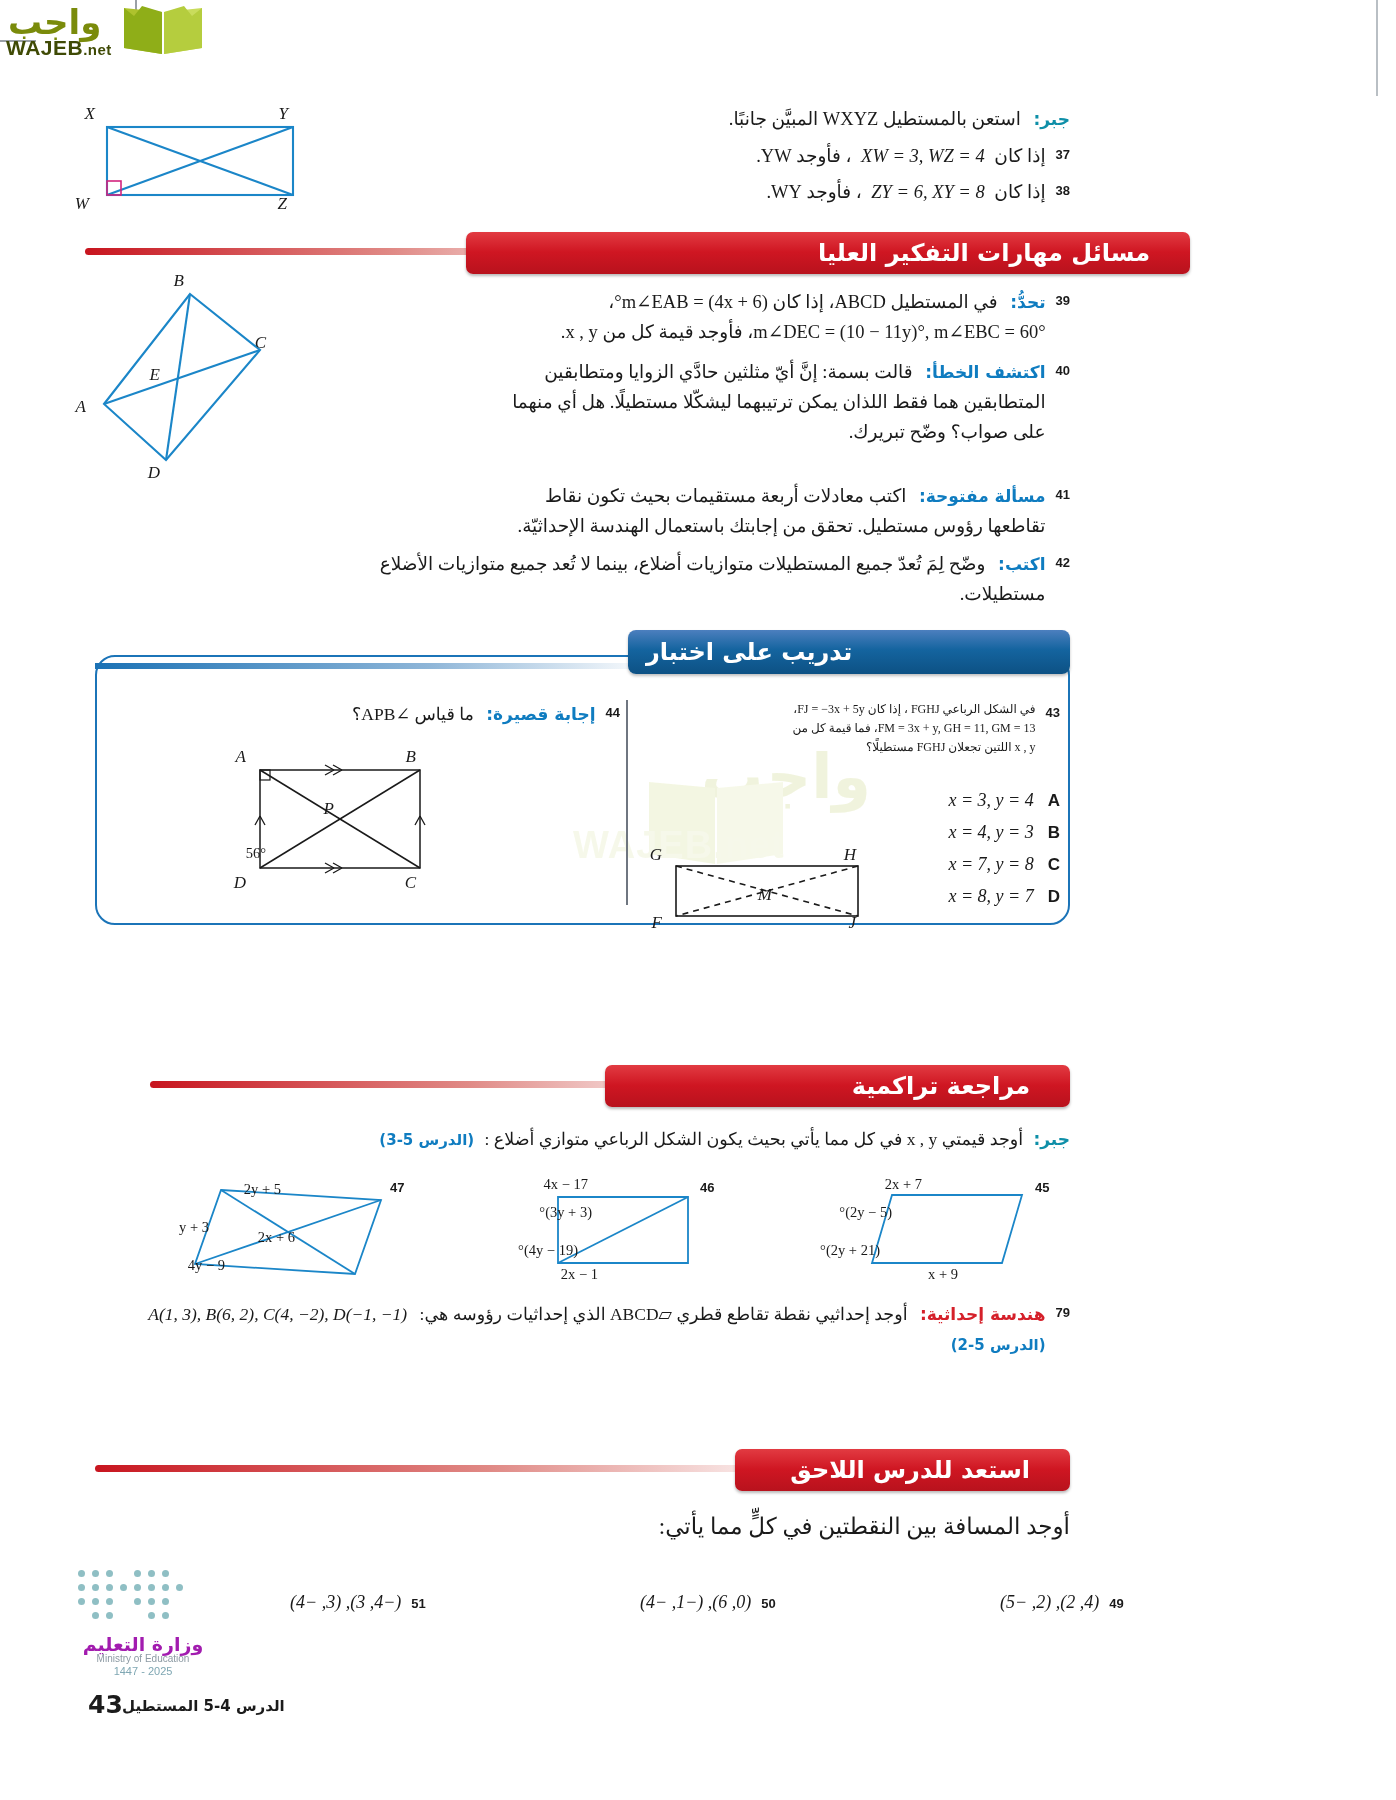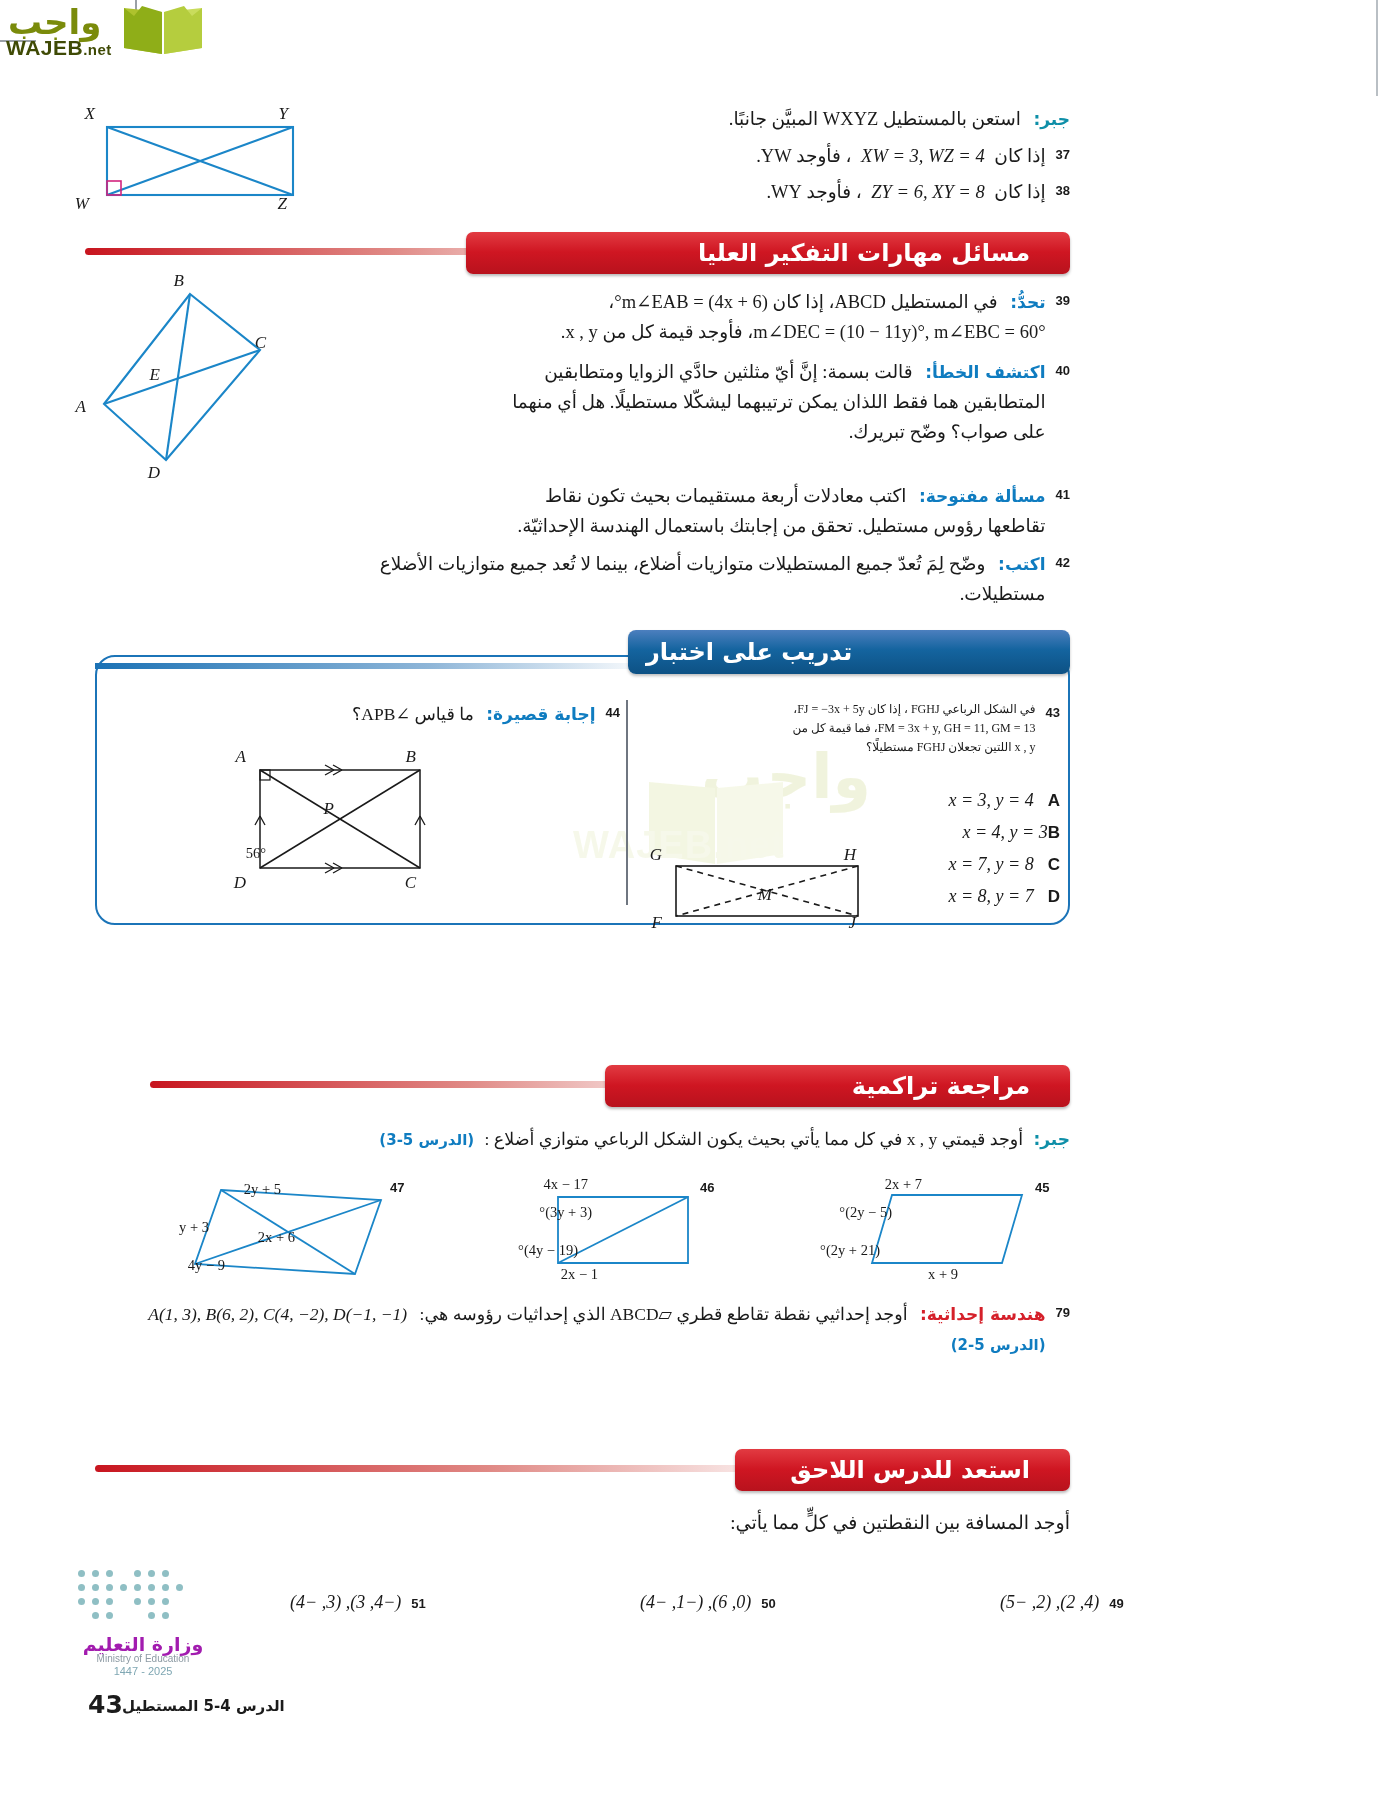--- a/index.html
+++ b/index.html
@@ -137,21 +137,21 @@
   <div class="prob ar" style="left:480px;top:178px;width:590px;">
     <div class="pn num">38</div>
     <div class="pb">
       <span>إذا كان</span>
       <span class="mi" style="margin:0 5px">ZY = 6,  XY = 8</span>
       <span>، فأوجد WY.</span>
     </div>
   </div>
 
   <div class="banner-redfade" style="left:85px;top:248px;width:560px;"></div>
-  <div class="banner banner-red" style="left:466px;top:232px;width:604px;">
+  <div class="banner banner-red" style="left:466px;top:232px;width:724px;">
     <div class="btxt">مسائل مهارات التفكير العليا</div>
   </div>
 
   <svg style="position:absolute;left:80px;top:272px;width:260px;height:220px" viewBox="0 0 260 220">
     <polygon points="110,22 180,78 86,188 24,132" class="stroke-blue"></polygon>
     <line x1="110" y1="22" x2="86" y2="188" class="stroke-blue"></line>
     <line x1="24" y1="132" x2="180" y2="78" class="stroke-blue"></line>
     <text class="glbl" x="104" y="14">B</text>
     <text class="glbl" x="186" y="76">C</text>
     <text class="glbl" x="80" y="108">E</text>
@@ -220,21 +220,21 @@
       <div>FM = 3x + y, GH = 11, GM = 13، فما قيمة كل من</div>
       <div>x , y اللتين تجعلان FGHJ مستطيلًا؟</div>
     </div>
   </div>
 
   <div style="position:absolute;left:860px;top:790px;width:200px;direction:ltr;">
     <div style="display:flex;justify-content:flex-end;gap:14px;align-items:baseline;margin-bottom:11px;">
       <span class="mi" style="font-size:18px">x = 3, y = 4</span>
       <span class="num" style="font-size:17px">A</span>
     </div>
-    <div style="display:flex;justify-content:flex-end;align-items:baseline;margin-bottom:11px;">
+    <div style="display:flex;justify-content:flex-end;gap:14px;align-items:baseline;margin-bottom:11px;">
       <span class="mi" style="font-size:18px">x = 4, y = 3</span>
       <span class="num" style="font-size:17px">B</span>
     </div>
     <div style="display:flex;justify-content:flex-end;gap:14px;align-items:baseline;margin-bottom:11px;">
       <span class="mi" style="font-size:18px">x = 7, y = 8</span>
       <span class="num" style="font-size:17px">C</span>
     </div>
     <div style="display:flex;justify-content:flex-end;gap:14px;align-items:baseline;">
       <span class="mi" style="font-size:18px">x = 8, y = 7</span>
       <span class="num" style="font-size:17px">D</span>
@@ -328,21 +328,21 @@
       <span class="mi" style="margin-right:8px">A(1, 3), B(6, 2), C(4, −2), D(−1, −1)</span>
       <div class="lbl-blue" style="font-size:15px;margin-top:4px">(الدرس 5-2)</div>
     </div>
   </div>
 
   <div class="banner-redfade" style="left:95px;top:1465px;width:720px;"></div>
   <div class="banner banner-red" style="left:735px;top:1449px;width:335px;">
     <div class="btxt">استعد للدرس اللاحق</div>
   </div>
 
-  <div class="ar" style="position:absolute;left:620px;top:1508px;width:450px;font-size:19px">أوجد المسافة بين النقطتين في كلٍّ مما يأتي:</div>
+  <div class="ar" style="position:absolute;left:620px;top:1508px;width:450px;font-size:23px">أوجد المسافة بين النقطتين في كلٍّ مما يأتي:</div>
 
   <div style="position:absolute;left:1000px;top:1592px;display:flex;gap:10px;align-items:baseline;direction:rtl">
     <span class="num">49</span>
     <span class="mi" style="font-size:18px">(4, 2), (2, −5)</span>
   </div>
   <div style="position:absolute;left:640px;top:1592px;display:flex;gap:10px;align-items:baseline;direction:rtl">
     <span class="num">50</span>
     <span class="mi" style="font-size:18px">(0, 6), (−1, −4)</span>
   </div>
   <div style="position:absolute;left:290px;top:1592px;display:flex;gap:10px;align-items:baseline;direction:rtl">

